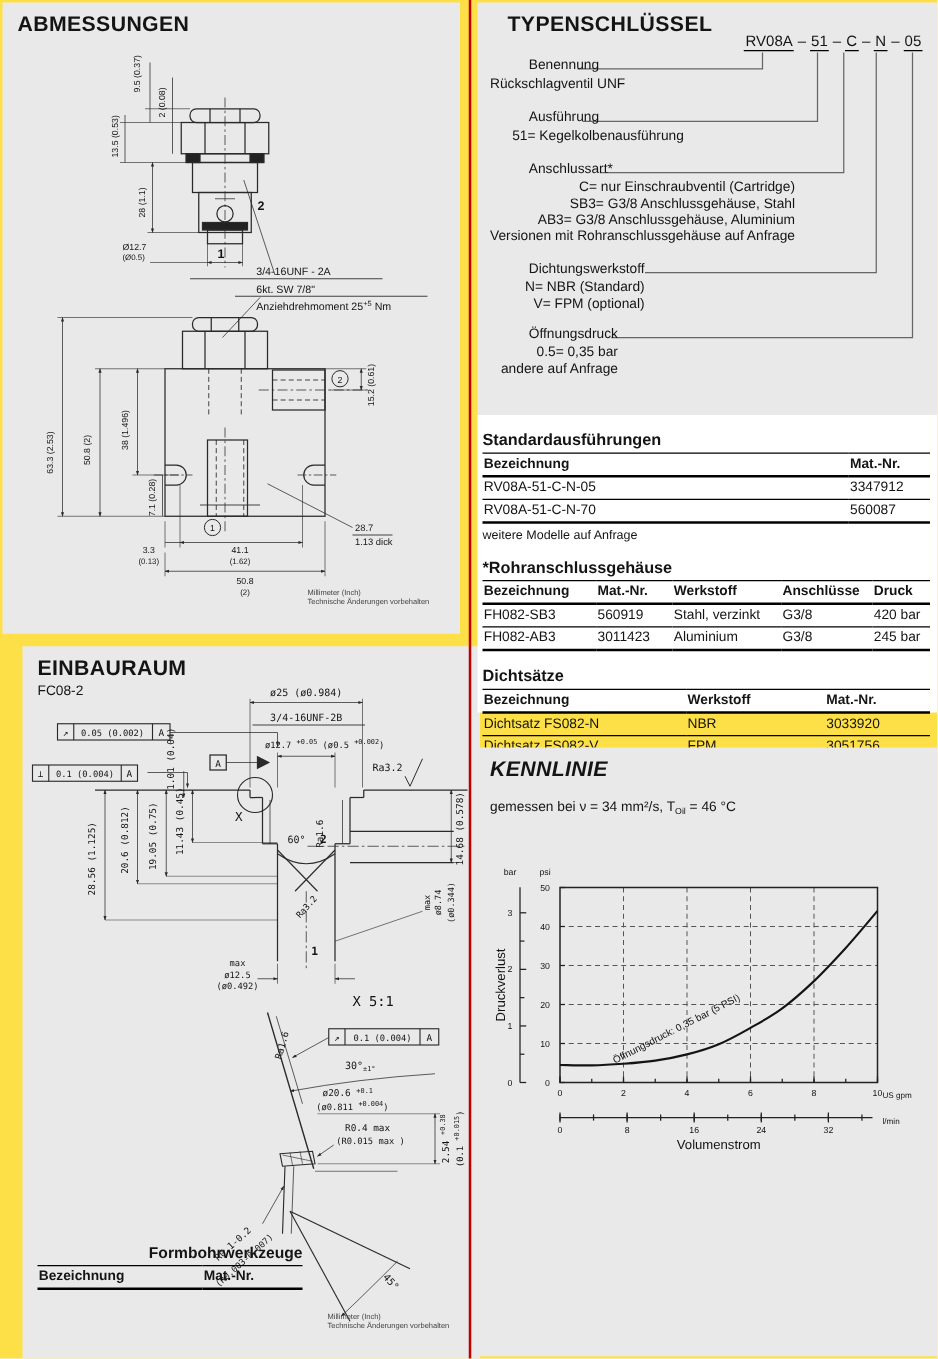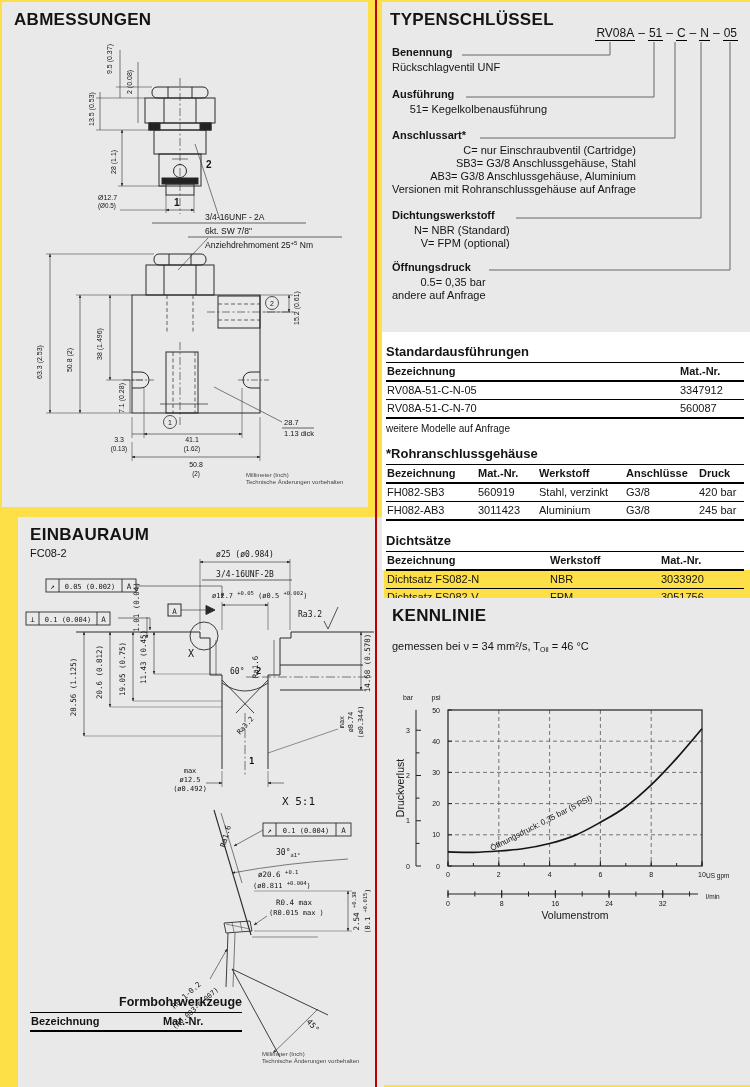--- a/index.html
+++ b/index.html
@@ -10,21 +10,21 @@
   .sec-title{position:absolute;font-size:17px;font-weight:bold;letter-spacing:.3px;}
   .divider{position:absolute;left:375px;top:0;width:2px;height:1087px;background:var(--red);}
   svg{position:absolute;left:0;top:0;}
   svg text{fill:var(--ink);}
   .cad{font-family:"DejaVu Sans Mono",monospace;}
   .dim{font-family:"Liberation Sans",sans-serif;}
   .footnote{position:absolute;font-size:6px;line-height:7px;color:#444;z-index:3;}
 
   
   .tp-group{position:absolute;left:10px;font-size:11px;line-height:13px;}
-  .tp-label{font-weight:bold;margin-bottom:2px;}
+  .tp-label{font-weight:normal;margin-bottom:2px;margin-left:31px;}
   .tp-line{white-space:nowrap;text-align:right;}
   .tp-code{display:inline-block;min-width:30px;}
   .type-code{position:absolute;top:24px;right:12px;font-size:12px;font-weight:normal;white-space:nowrap;}
   .type-code .tok{border-bottom:1.5px solid #000;padding:0 1px;}
   .type-code .sep{padding:0 3px;}
 
   
   .tables-area{position:absolute;left:382px;top:332px;width:368px;height:238px;background:#fff;padding:0 0 0 4px;box-sizing:border-box;}
   .tbl-title{font-size:13px;font-weight:bold;margin:12px 0 3px 0;}
   .dtable{border-collapse:collapse;width:358px;font-size:11px;}
@@ -400,21 +400,21 @@
 
     <div class="footnote" style="left:244px;top:534px;">
       <div>Millimeter (Inch)</div>
       <div>Technische Änderungen vorbehalten</div>
     </div>
   </div>
 
   <div class="divider"></div>
 
   <div class="panel" style="left:382px;top:2px;width:368px;height:330px;">
-    <div class="sec-title" style="left:8px;top:8px;">TYPENSCHLÜSSEL</div>
+    <div class="sec-title" style="left:24px;top:8px;">TYPENSCHLÜSSEL</div>
 
     <div class="type-code">
       <span class="tok">RV08A</span><span class="sep">–</span><span class="tok">51</span><span class="sep">–</span><span class="tok">C</span><span class="sep">–</span><span class="tok">N</span><span class="sep">–</span><span class="tok">05</span>
     </div>
 
     <svg width="368" height="330" viewBox="0 0 368 330">
       <g stroke="#666" stroke-width="1" fill="none">
         <polyline points="80,53 228,53 228,40"></polyline>
         <polyline points="84,95 272,95 272,40"></polyline>
         <polyline points="98,136 293,136 293,40"></polyline>
@@ -519,21 +519,21 @@
         <tr class="last">
             <td>Dichtsatz FS082-V</td>
             <td>FPM</td>
             <td>3051756</td>
           </tr>
       </tbody>
     </table>
   </div>
 
   <div class="panel" style="left:382px;top:598px;width:368px;height:487px;">
-    <div class="sec-title" style="left:10px;top:8px;">KENNLINIE</div>
+    <div class="sec-title" style="left:10px;top:8px;font-style:italic;">KENNLINIE</div>
     <div class="kenn-sub">
       <span>gemessen bei ν = 34 mm²/s, T</span><span class="sub">Oil</span><span> = 46 °C</span>
     </div>
     <svg id="chart-svg" style="left:14px;top:90px;" width="340" height="240" viewBox="0 0 340 240">
         <line x1="52" y1="146.8" x2="306" y2="146.8" stroke="#555" stroke-width="0.8" stroke-dasharray="4 3"></line>
         <line x1="52" y1="115.6" x2="306" y2="115.6" stroke="#555" stroke-width="0.8" stroke-dasharray="4 3"></line>
         <line x1="52" y1="84.4" x2="306" y2="84.4" stroke="#555" stroke-width="0.8" stroke-dasharray="4 3"></line>
         <line x1="52" y1="53.19999999999999" x2="306" y2="53.19999999999999" stroke="#555" stroke-width="0.8" stroke-dasharray="4 3"></line>
         <line x1="102.80000000000001" y1="22" x2="102.80000000000001" y2="178" stroke="#555" stroke-width="0.8" stroke-dasharray="4 3"></line>
         <line x1="153.60000000000002" y1="22" x2="153.60000000000002" y2="178" stroke="#555" stroke-width="0.8" stroke-dasharray="4 3"></line>

